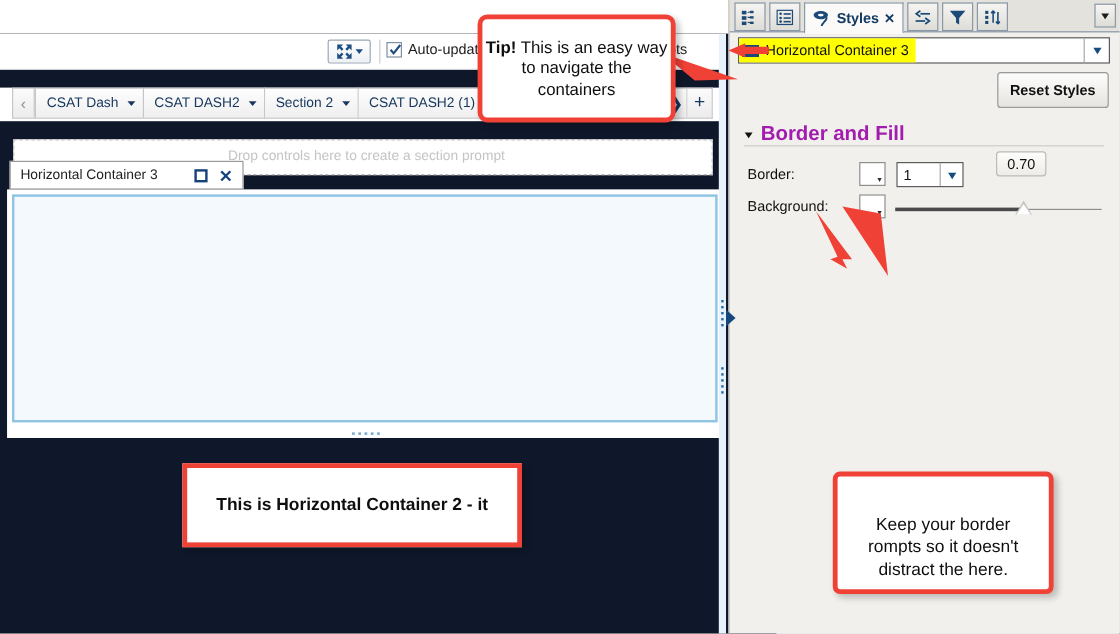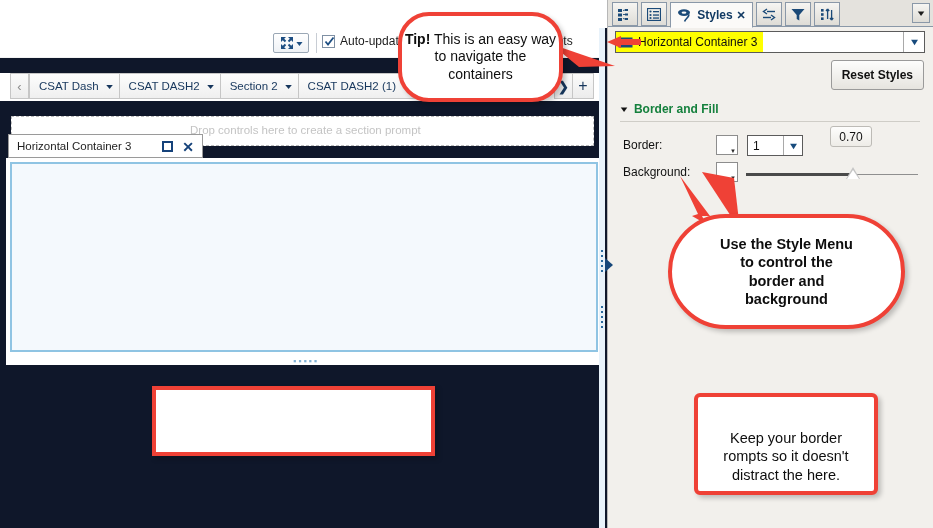--- a/index.html
+++ b/index.html
@@ -263,21 +263,21 @@
     font-size: 12px; font-weight: bold; color: #111;
     display: flex; align-items: center;
   }
 
   
   #bf-header {
     position: absolute; left: 12px; top: 102px;
     display: flex; align-items: center; gap: 6px;
   }
   #bf-header .bf-title {
-    font-size: 12px; font-weight: bold; color: #15803d;
+    font-size: 17px; font-weight: bold; color: #a21caf;
   }
   #bf-rule {
     position: absolute; left: 12px; top: 121px;
     width: 300px; height: 1px; background: #cfcdc7;
   }
 
   .prop-label {
     position: absolute; left: 15px;
     font-size: 12px; color: #111; white-space: nowrap;
   }
@@ -357,21 +357,21 @@
     box-shadow: 3px 3px 5px rgba(0,0,0,0.22);
     display: flex; align-items: center; justify-content: center;
     text-align: center;
     z-index: 20;
   }
   .callout .ctext { font-size: 14.5px; color: #0e0e0e; line-height: 1.25; }
 
   #callout-tip {
     left: 398px; top: 12px;
     width: 165px; height: 90px;
-    border-radius: 31px;
+    border-radius: 8px;
   }
   #callout-tip .ctext { font-size: 14px; }
   #callout-tip .ctext b { font-weight: bold; }
 
   #callout-style {
     left: 668px; top: 214px;
     width: 237px; height: 115px;
     border-radius: 58px;
   }
   #callout-style .ctext { font-weight: bold; font-size: 14.5px; }
@@ -635,39 +635,32 @@
   </svg>
 
   <div class="callout" id="callout-tip">
     <div class="ctext"><b>Tip!</b><span> This is an easy way to navigate the containers</span></div>
   </div>
 
   <svg class="tail" id="tail-style" viewBox="0 0 80 62">
     <path d="M40 62 L2 4 L34 10 Z" fill="#ef4136"></path>
   </svg>
 
-  <div class="callout" id="callout-style">
-    <div class="ctext">
-      <div>Use the Style Menu</div>
-      <div>to control the</div>
-      <div>border and</div>
-      <div>background</div>
-    </div>
-  </div>
 
   <svg class="tail" id="tail-selector" viewBox="0 0 34 16">
     <path d="M0 8 L14 2 L14 5 L34 5 L34 11 L14 11 L14 14 Z" fill="#ef4136"></path>
   </svg>
 
   <svg class="tail" id="tail-background" viewBox="0 0 40 48">
     <path d="M4 0 L34 40 L26 40 L30 48 L16 40 L22 38 Z" fill="#ef4136"></path>
   </svg>
 
   <div class="callout" id="callout-hc2">
     <div class="ctext">
+      <div>This is Horizontal Container 2 - it</div>
     </div>
   </div>
 
   <div class="callout" id="callout-keep">
     <div class="ctext">
       <div>Keep your border</div>
       <div>rompts so it doesn't</div>
       <div>distract the here.</div>
     </div>
   </div>

